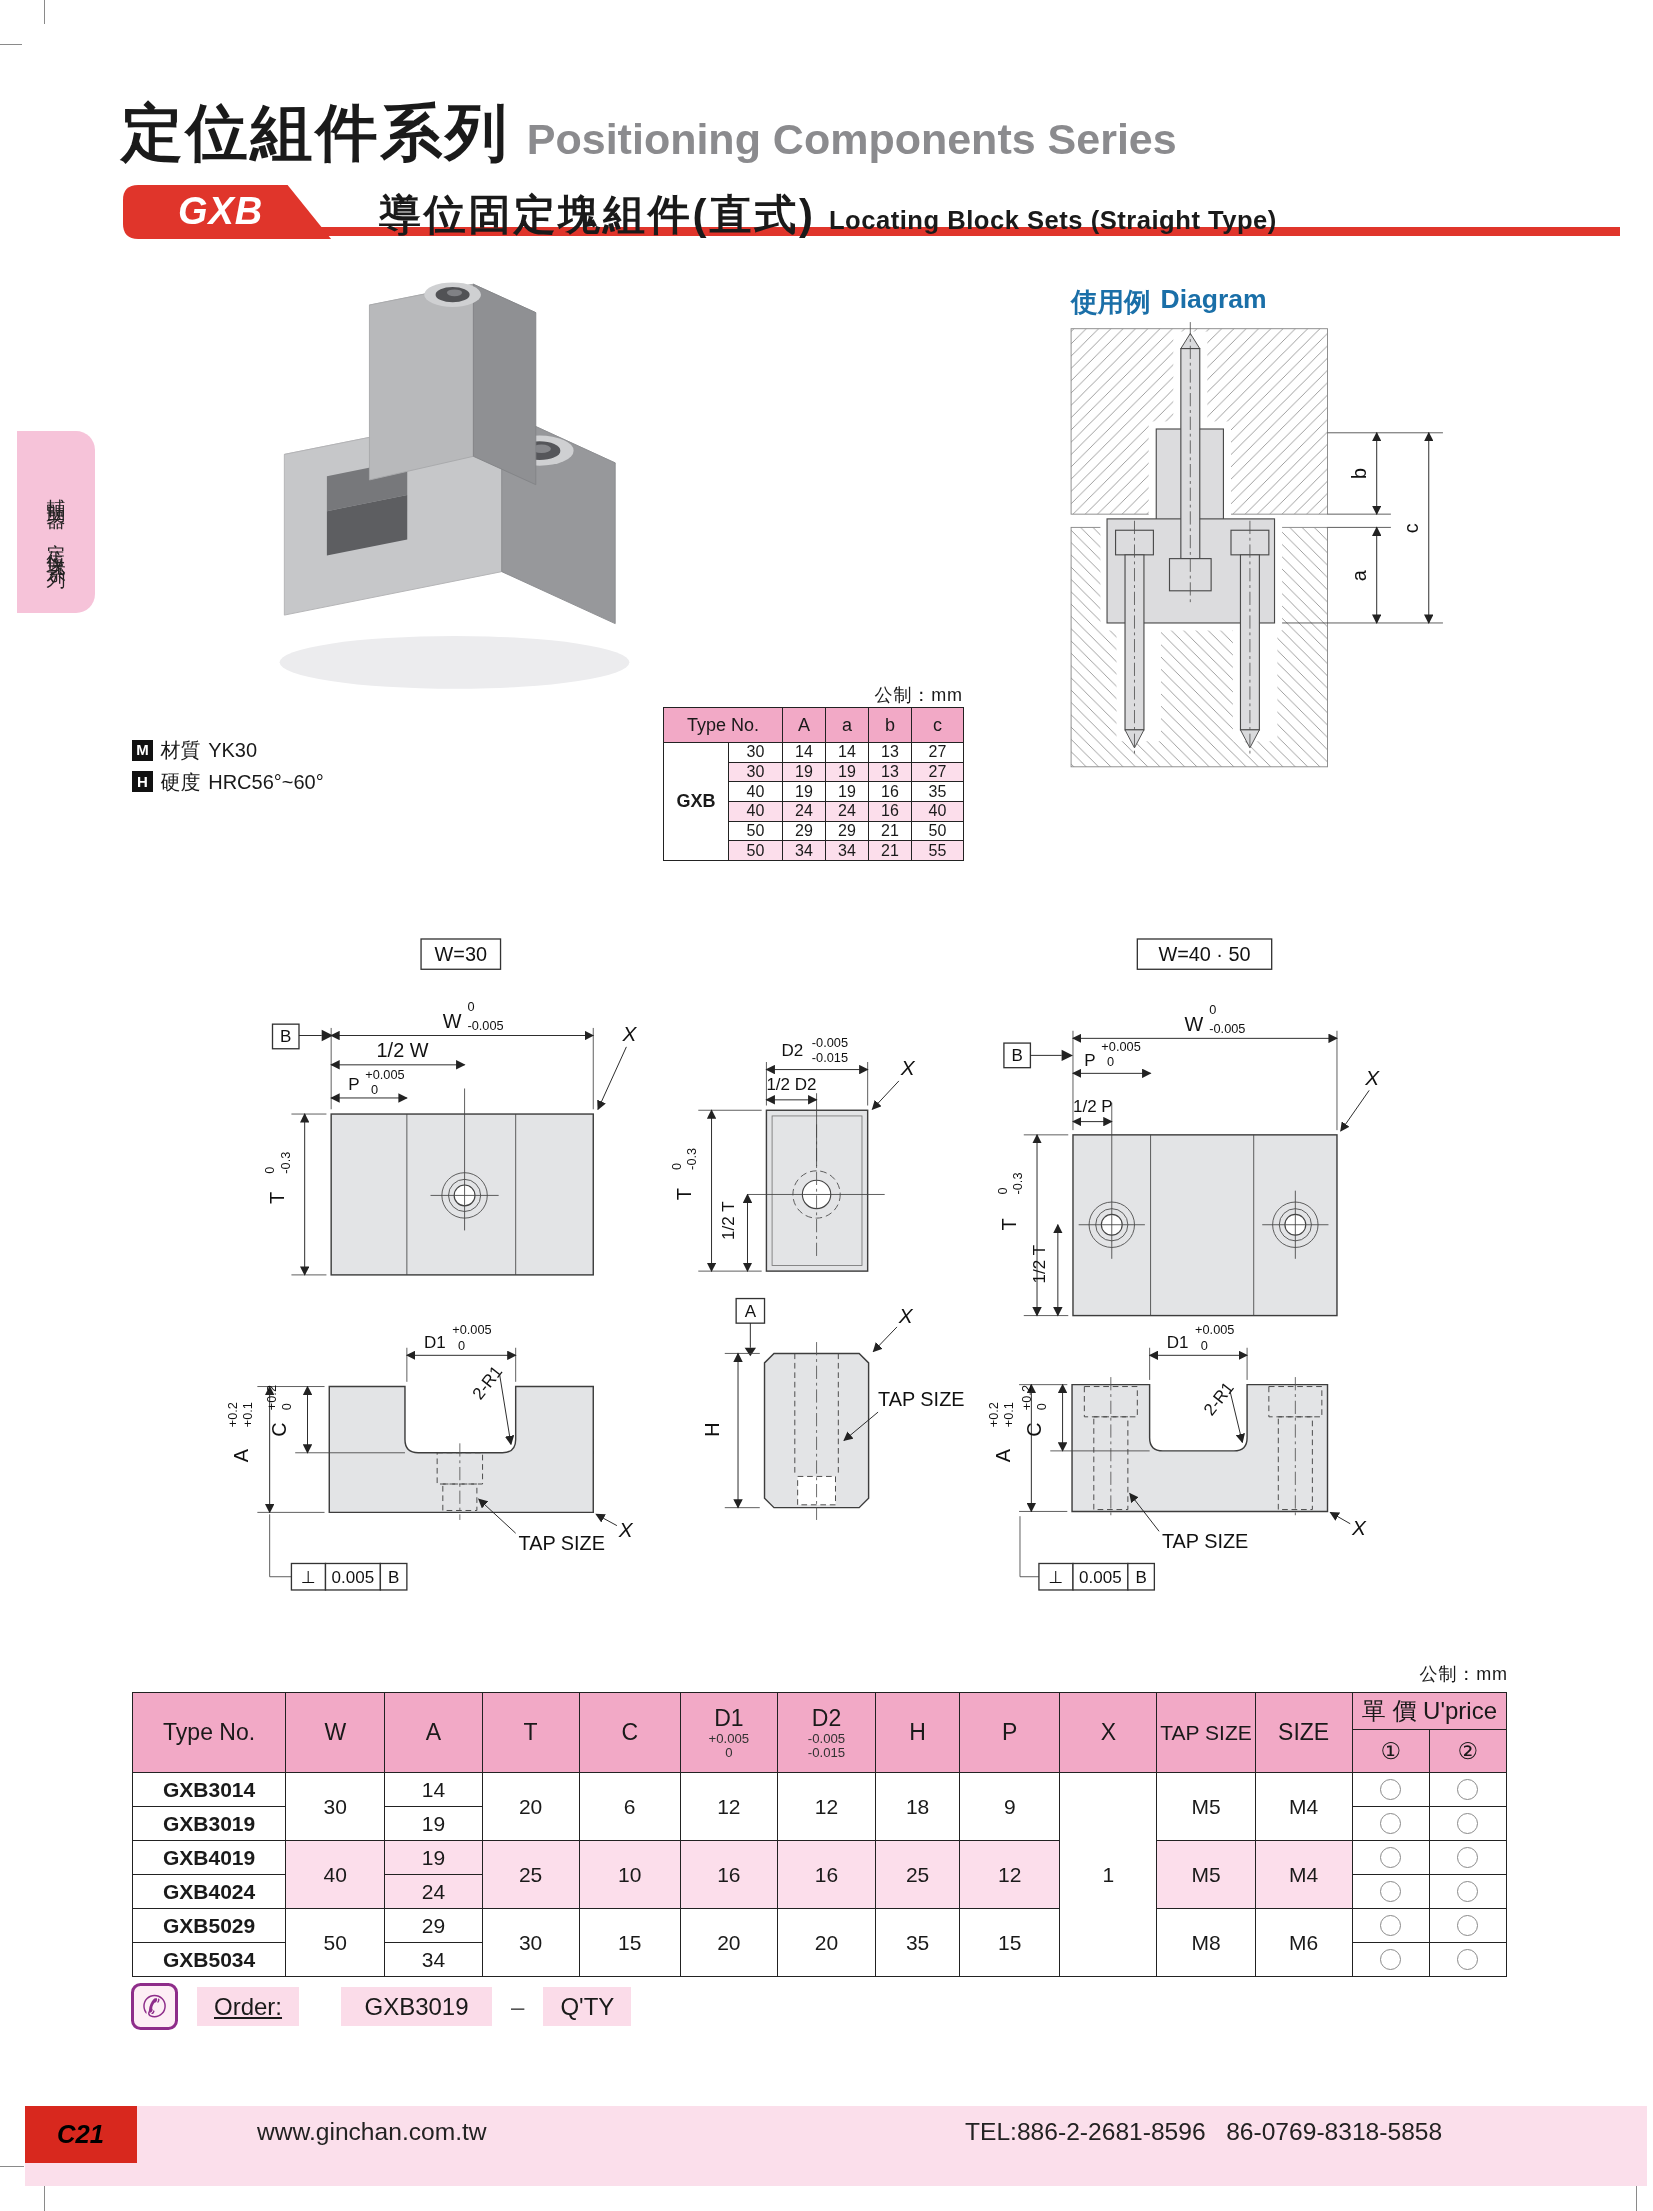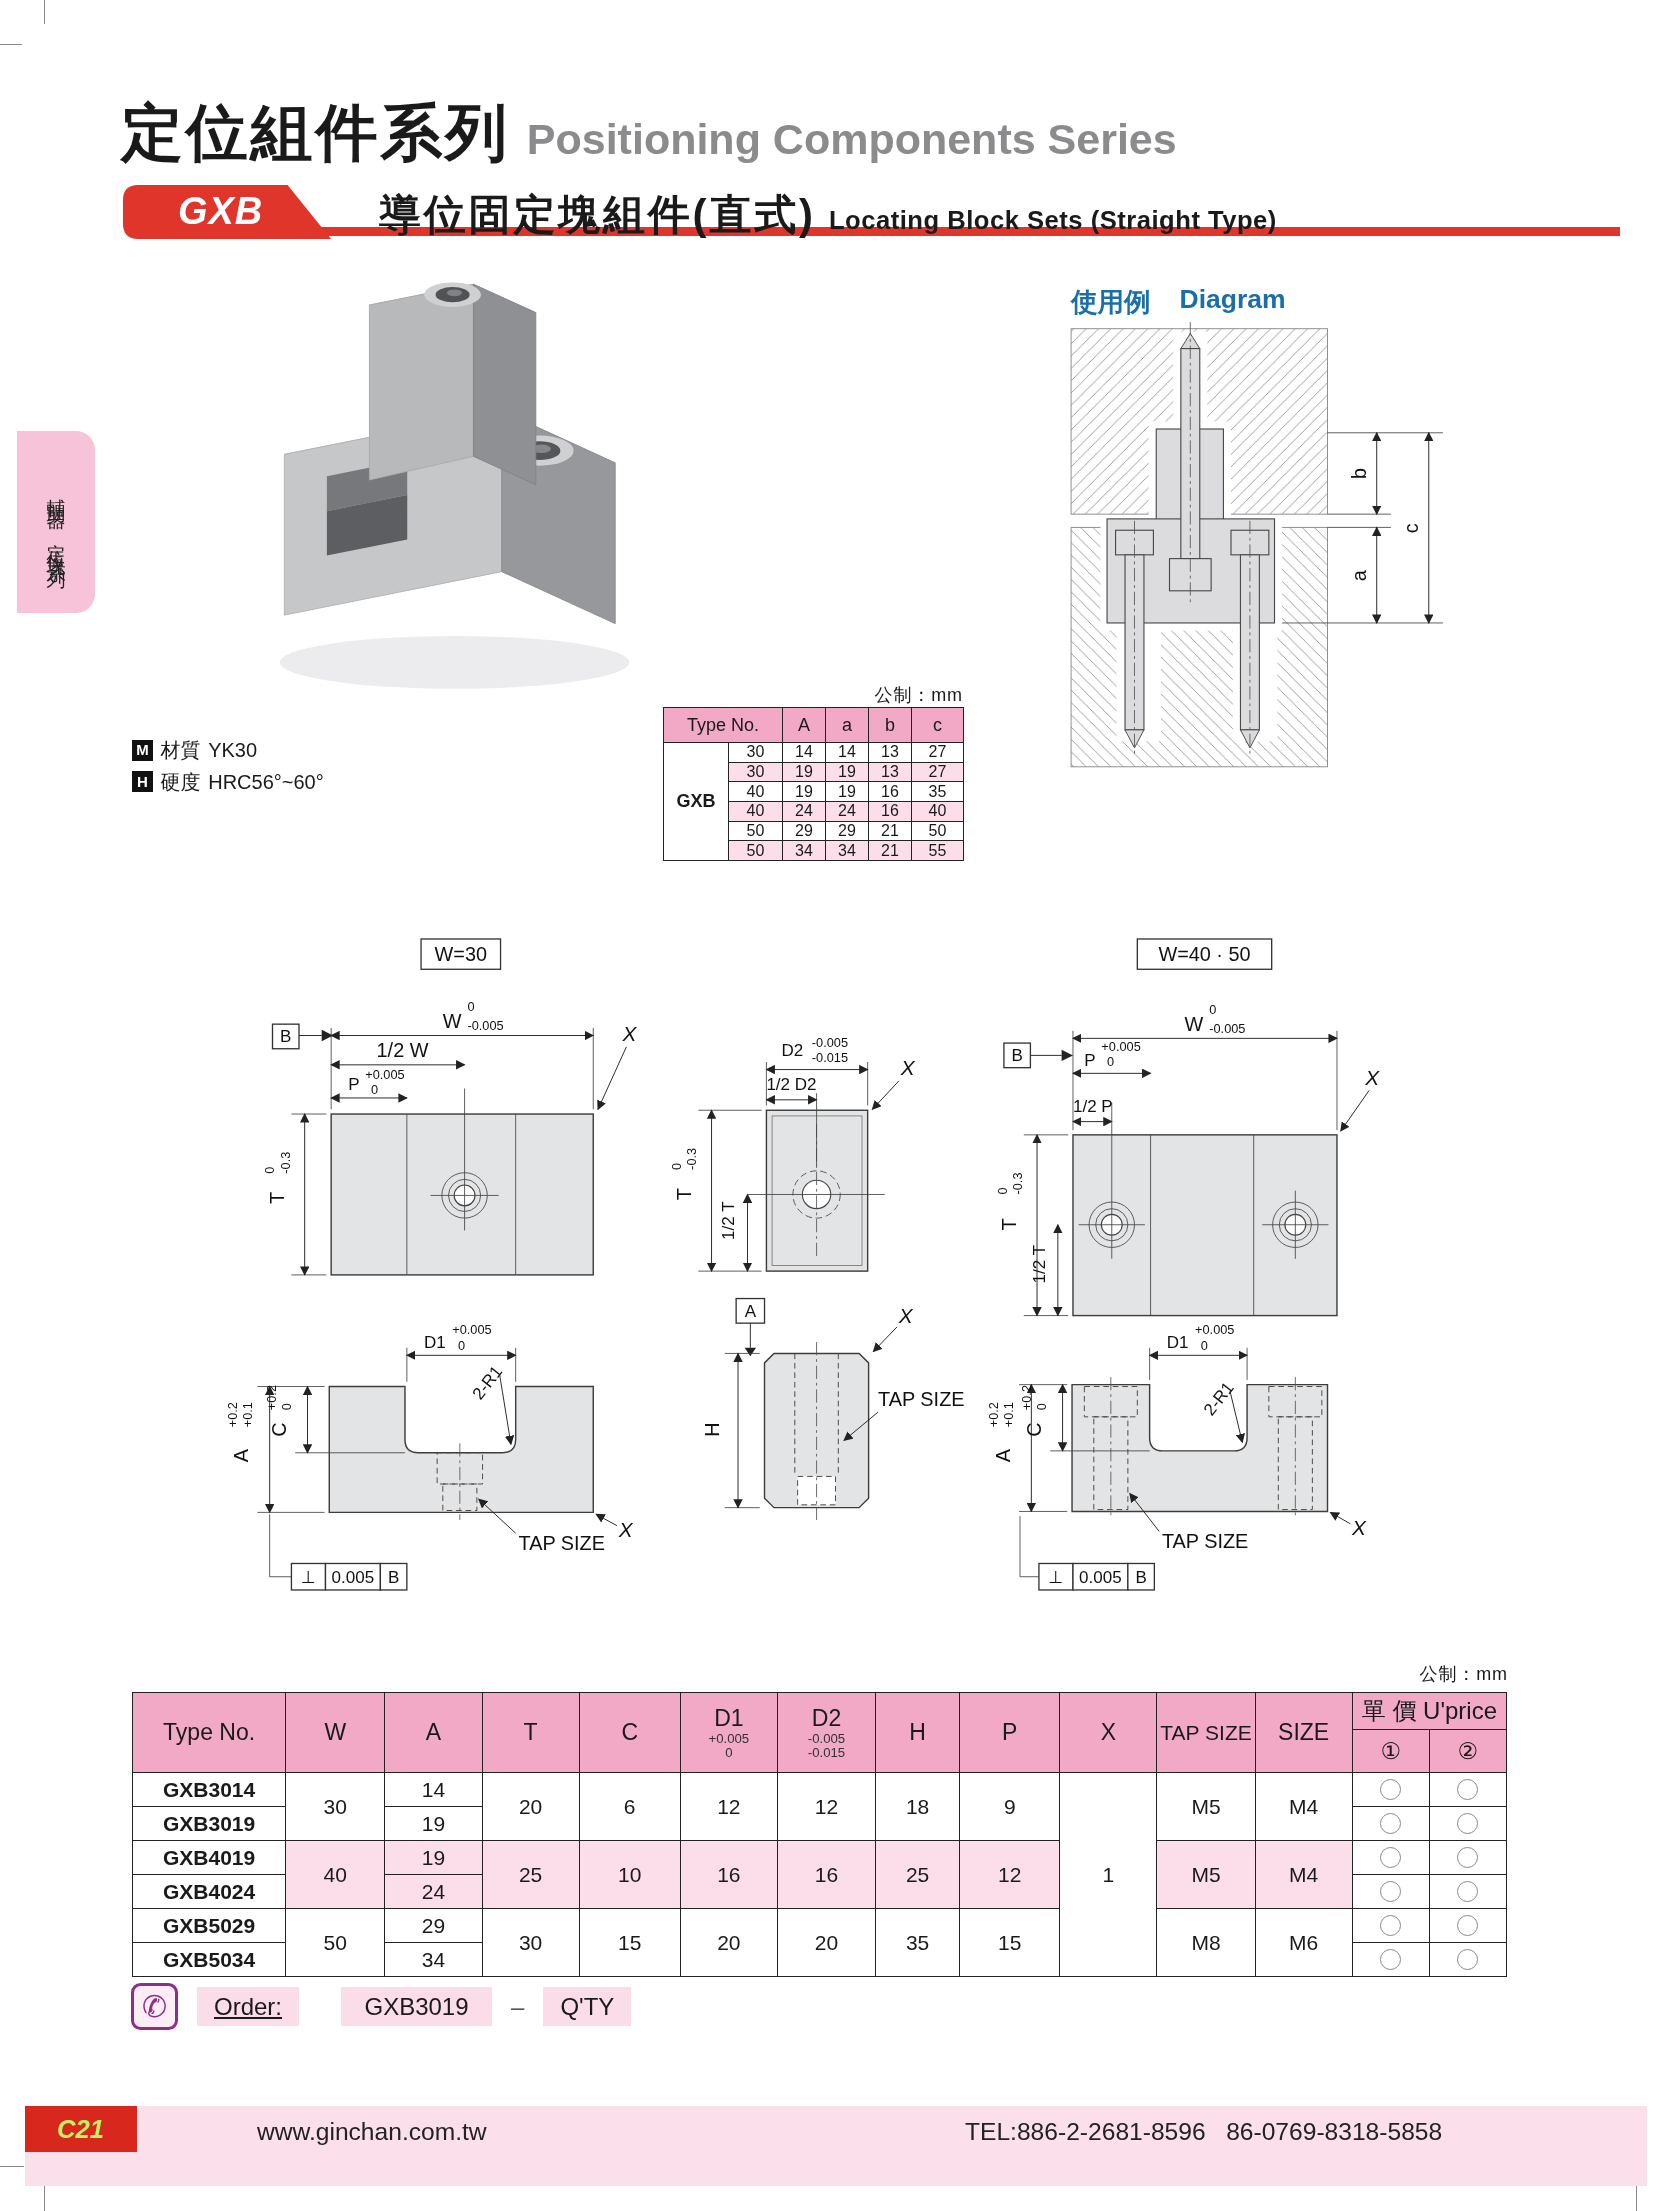--- a/index.html
+++ b/index.html
@@ -28,21 +28,21 @@
     border-radius:0 19px 19px 0;display:flex;align-items:center;justify-content:center;}
   .side-tab span{writing-mode:vertical-rl;font-size:19px;letter-spacing:6.6px;color:#222;}
 
   
   .notes{left:132px;top:736px;font-size:20px;line-height:28px;}
   .note-line{display:flex;align-items:center;gap:7.6px;margin-bottom:3.8px;}
   .key-box{display:inline-flex;width:21px;height:21px;background:#111;color:#fff;
     align-items:center;justify-content:center;font-weight:bold;font-size:15px;}
 
   .diagram-title{left:1071px;top:284px;font-size:26.5px;font-weight:bold;color:var(--blue);
-    display:flex;gap:29px;white-space:nowrap;}
+    display:flex;gap:10px;white-space:nowrap;}
 
   .unit-note{font-size:18px;letter-spacing:0.9px;}
 
   
   table{border-collapse:collapse;}
   .spec{left:663px;top:707px;width:299px;table-layout:fixed;}
   .spec th,.spec td{border:1.3px solid #222;text-align:center;font-size:16px;padding:0;}
   .spec thead th{background:var(--pink-hdr);height:35px;font-size:18px;font-weight:normal;}
   .spec td{height:19.7px;}
   .spec .grp{font-weight:bold;font-size:18px;background:#fff;}
@@ -61,21 +61,21 @@
   
   .order-row{left:131px;top:1983px;display:flex;align-items:center;gap:19px;}
   .phone-box{width:47px;height:47px;border:3.3px solid var(--purple);border-radius:9.5px;
     display:flex;align-items:center;justify-content:center;background:#fdeef5;}
   .phone-glyph{color:var(--purple);font-size:30px;font-weight:bold;}
   .obox{background:var(--pink-soft);padding:5.7px 17px;font-size:24px;}
   .osep{font-size:24px;color:#555;}
 
   
   .footer-bar{left:24.6px;top:2106px;width:1622px;height:80px;background:#fbdfeb;}
-  .c21{left:24.6px;top:2106px;width:112px;height:46px;background:#d8281e;color:#bef264;
+  .c21{left:24.6px;top:2106px;width:112px;height:57px;background:#d8281e;color:#000000;
     display:flex;align-items:center;justify-content:center;font-size:25.6px;font-weight:900;font-style:italic;}
   .website{left:257px;top:2118px;font-size:24.6px;color:#222;}
   .tel{left:965px;top:2118px;font-size:24.6px;color:#222;white-space:pre;}
 
   .cropmark{background:#8a8a8a;}
 
   svg text{fill:#111;}
   .dt{font-size:21px;} .dm{font-size:18px;} .ds{font-size:13.5px;} .dx{font-size:22px;font-style:italic;}
 </style>
 </head>

